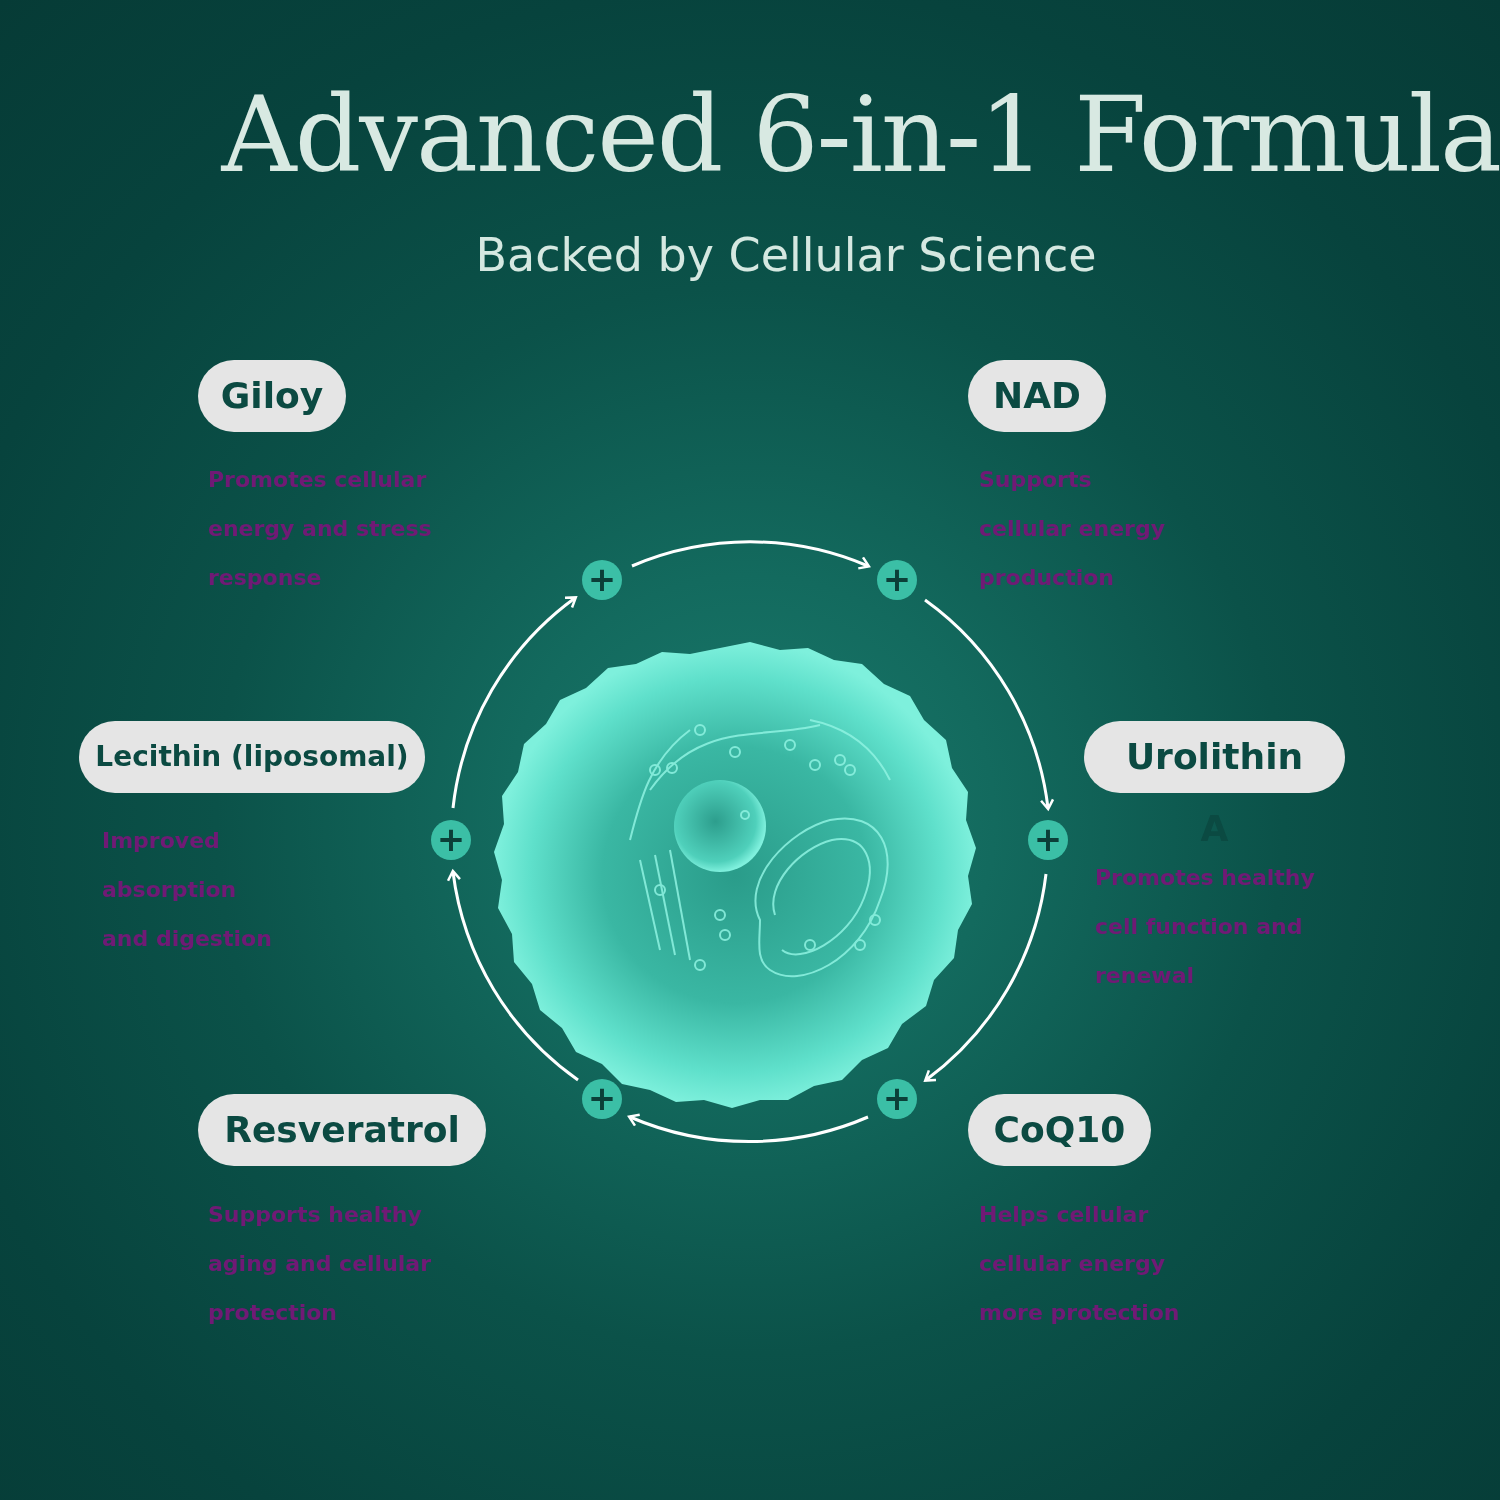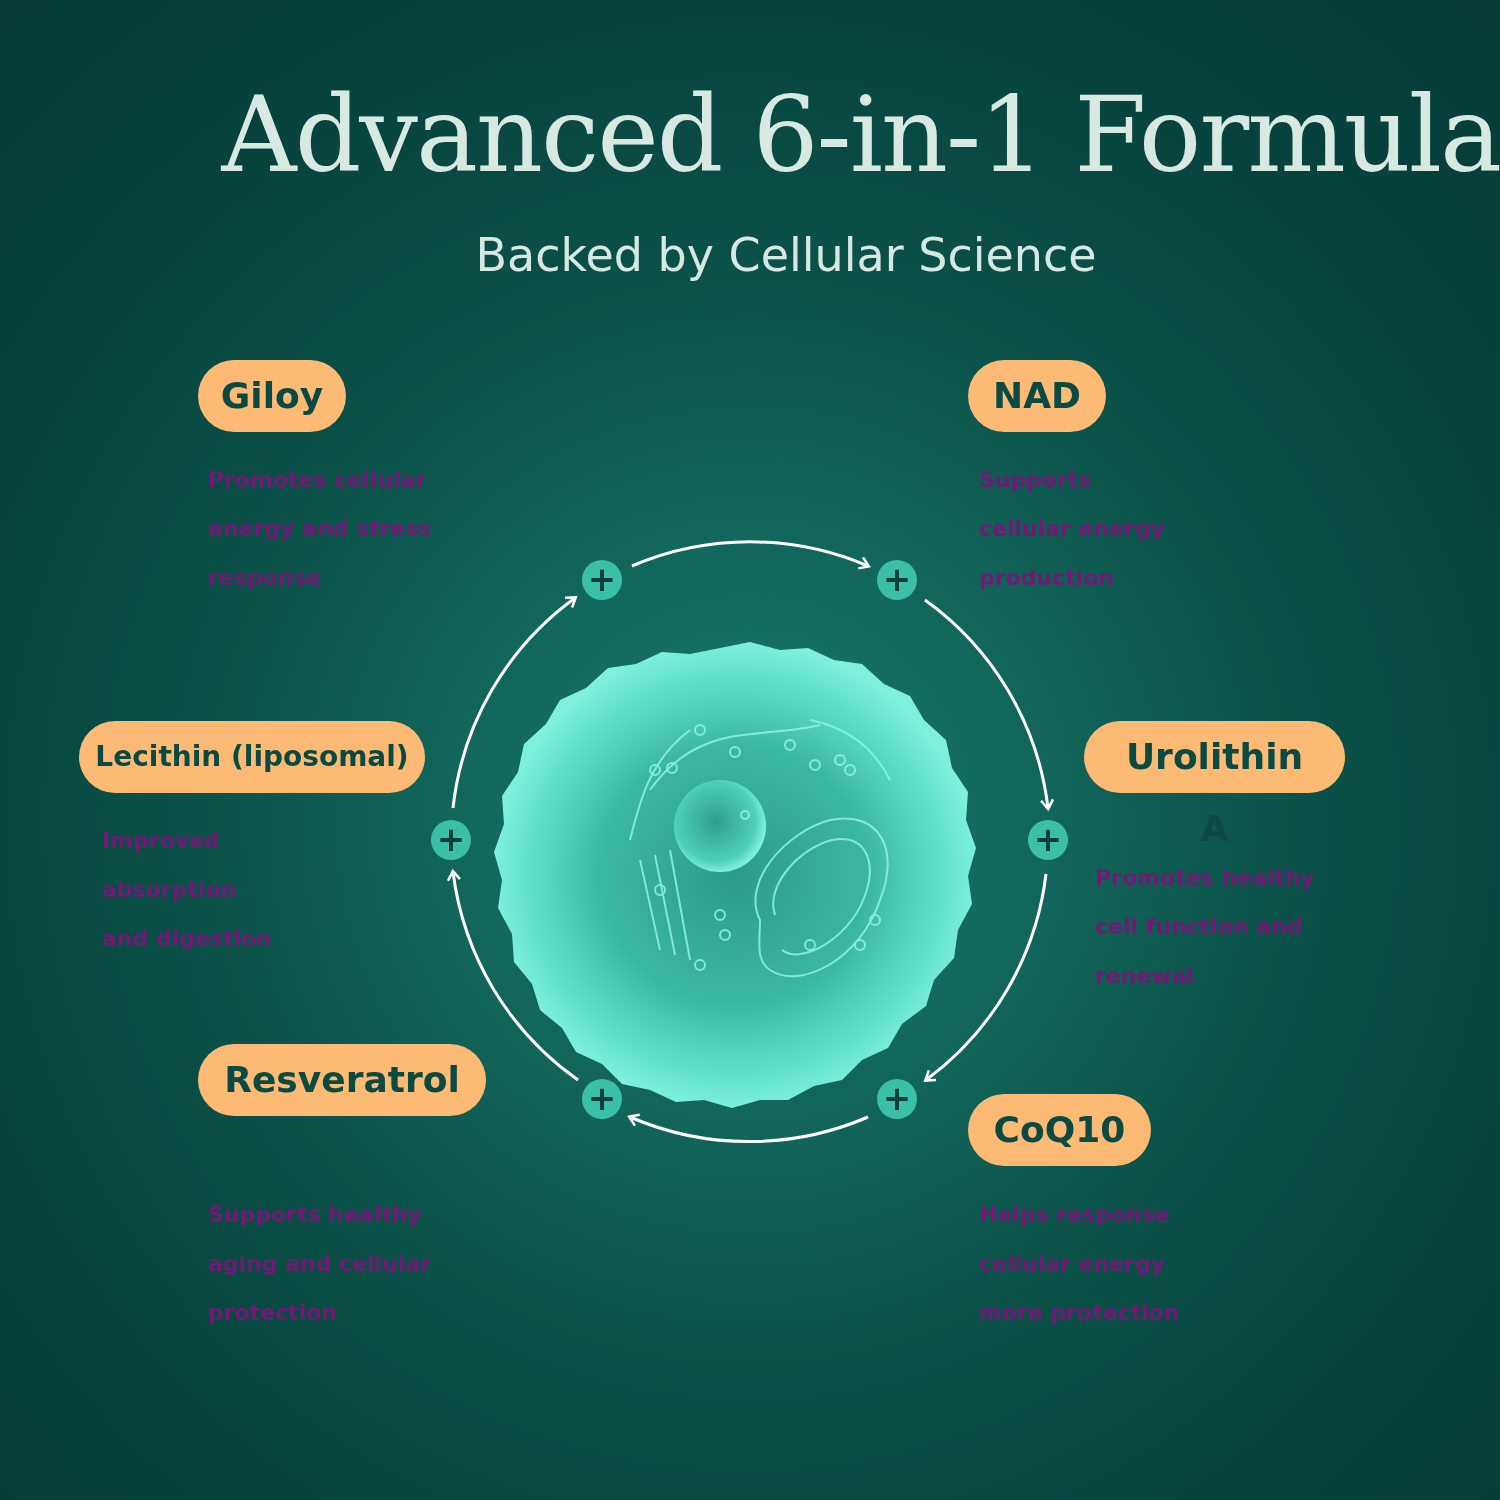--- a/index.html
+++ b/index.html
@@ -12,21 +12,21 @@
   .title {
     position:absolute; left:0; top:78px; width:1500px; text-align:right;
     font-family:"DejaVu Serif", serif; font-size:104px; font-weight:400;
     color:#d8e9e2; letter-spacing:-2px; line-height:1.1;
   }
   .subtitle {
     position:absolute; left:0; top:228px; width:1500px; text-align:center;
     font-size:46px; color:#d5e8e1; line-height:1.2;padding-left:36px;
   }
   .pill {
-    position:absolute; background:#fdba74; color:#0b4a42;
+    position:absolute; background:#e5e5e5; color:#0b4a42;
     font-weight:bold; border-radius:40px; height:72px; line-height:72px;
     padding:0 22px; box-sizing:border-box; text-align:center;
   }
   .desc {
     position:absolute; font-size:22px; line-height:49px; color:#701a75;
     font-weight:700;
   }
   .plus {
     position:absolute; width:40px; height:40px; border-radius:50%;
     background:#3bbfa6; color:#0b3f38; font-size:34px; line-height:38px;
@@ -118,30 +118,30 @@
   <div>and digestion</div>
 </div>
 
 <div class="pill" style="left:1084px; top:721px; width:261px; font-size:36px;">Urolithin A</div>
 <div class="desc" style="left:1095px; top:844px;margin-top:9px;">
   <div>Promotes healthy</div>
   <div>cell function and</div>
   <div>renewal</div>
 </div>
 
-<div class="pill" style="left:198px; top:1044px; width:288px; font-size:36px;">Resveratrol</div>
+<div class="pill" style="left:198px; top:1094px; width:288px; font-size:36px;">Resveratrol</div>
 <div class="desc" style="left:208px; top:1190px;">
   <div>Supports healthy</div>
   <div>aging and cellular</div>
   <div>protection</div>
 </div>
 
 <div class="pill" style="left:968px; top:1094px; width:183px; font-size:36px;">CoQ10</div>
 <div class="desc" style="left:979px; top:1190px;">
-  <div>Helps response</div>
+  <div>Helps cellular</div>
   <div>cellular energy</div>
   <div>more protection</div>
 </div>
 
 <div class="plus" style="left:582px; top:560px;">+</div>
 <div class="plus" style="left:877px; top:560px;">+</div>
 <div class="plus" style="left:431px; top:820px;">+</div>
 <div class="plus" style="left:1028px; top:820px;">+</div>
 <div class="plus" style="left:582px; top:1079px;">+</div>
 <div class="plus" style="left:877px; top:1079px;">+</div>

